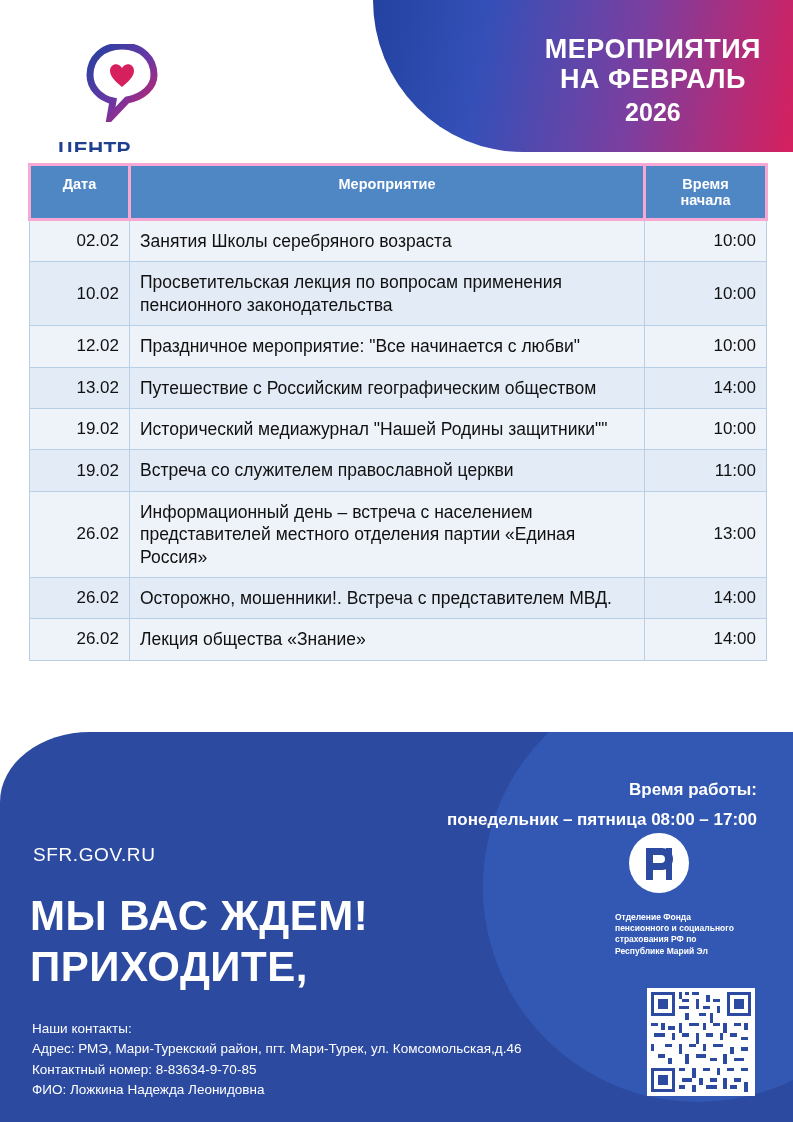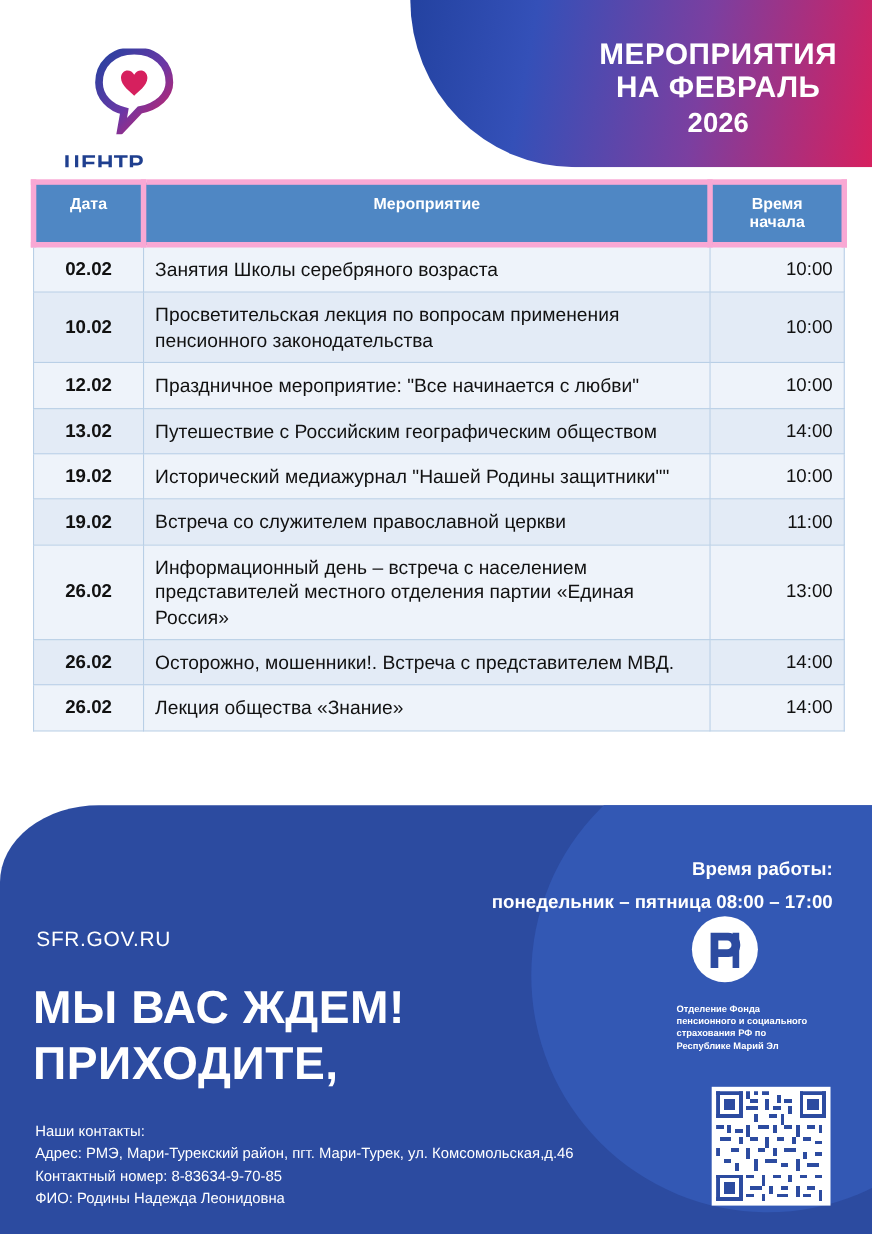--- a/index.html
+++ b/index.html
@@ -63,35 +63,35 @@
     border-collapse: collapse;
     table-layout: fixed;
   }
   .table th {
     background: #4f87c4;
     color: #ffffff;
     font-size: 14.5px;
     font-weight: bold;
     padding: 10px 6px;
     vertical-align: top;
-    border: 5px solid #f9a8d4;
+    border: 3px solid #f9a8d4;
   }
   .table th.c-date { width: 100px; }
   .table th.c-event { width: 515px; }
   .table th.c-time { width: 122px; }
   .table td {
     border: 1px solid #b9cfe6;
     padding: 9px 10px;
     font-size: 17.5px;
     color: #111111;
     vertical-align: middle;
     background: #eef3fa;
   }
   .table tr:nth-child(even) td { background: #e3ebf6; }
-  .table td.c-date { text-align: center; font-size: 17px; font-weight: bold; }
+  .table td.c-date { text-align: right; font-size: 17px; }
   .table td.c-time { text-align: right; font-size: 17px; }
   .table td.c-event { line-height: 1.28; }
 
   
   .footer {
     position: absolute;
     left: 0; bottom: 0;
     width: 793px; height: 390px;
     background: #2c4ba0;
     border-top-left-radius: 90px 70px;
@@ -275,21 +275,21 @@
 
     <div class="footer-slogan">
       <div>МЫ ВАС ЖДЕМ!</div>
       <div>ПРИХОДИТЕ,</div>
     </div>
 
     <div class="footer-contacts">
       <div>Наши контакты:</div>
       <div>Адрес: РМЭ, Мари-Турекский район, пгт. Мари-Турек, ул. Комсомольская,д.46</div>
       <div>Контактный номер: 8-83634-9-70-85</div>
-      <div>ФИО: Родины Надежда Леонидовна</div>
+      <div>ФИО: Ложкина Надежда Леонидовна</div>
     </div>
 
     <div class="sfr-logo">
       <svg width="62" height="62" viewBox="0 0 62 62">
         <circle cx="31" cy="31" r="30" fill="#ffffff"></circle>
         <path d="M18 16 h16 a11 11 0 0 1 0 22 h-9 v10 h-7 z" fill="#2c4ba0"></path>
         <path d="M25 23 h8 a4 4 0 0 1 0 8 h-8 z" fill="#ffffff"></path>
         <path d="M38 16 h6 v32 h-6 z" fill="#2c4ba0"></path>
       </svg>
     </div>

